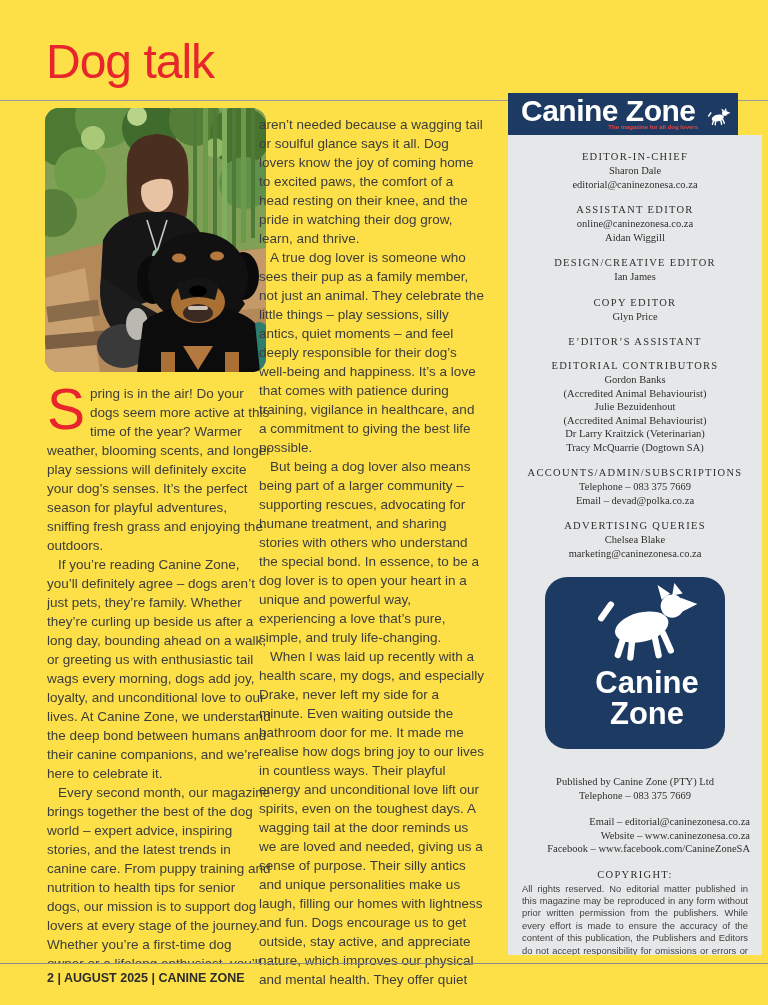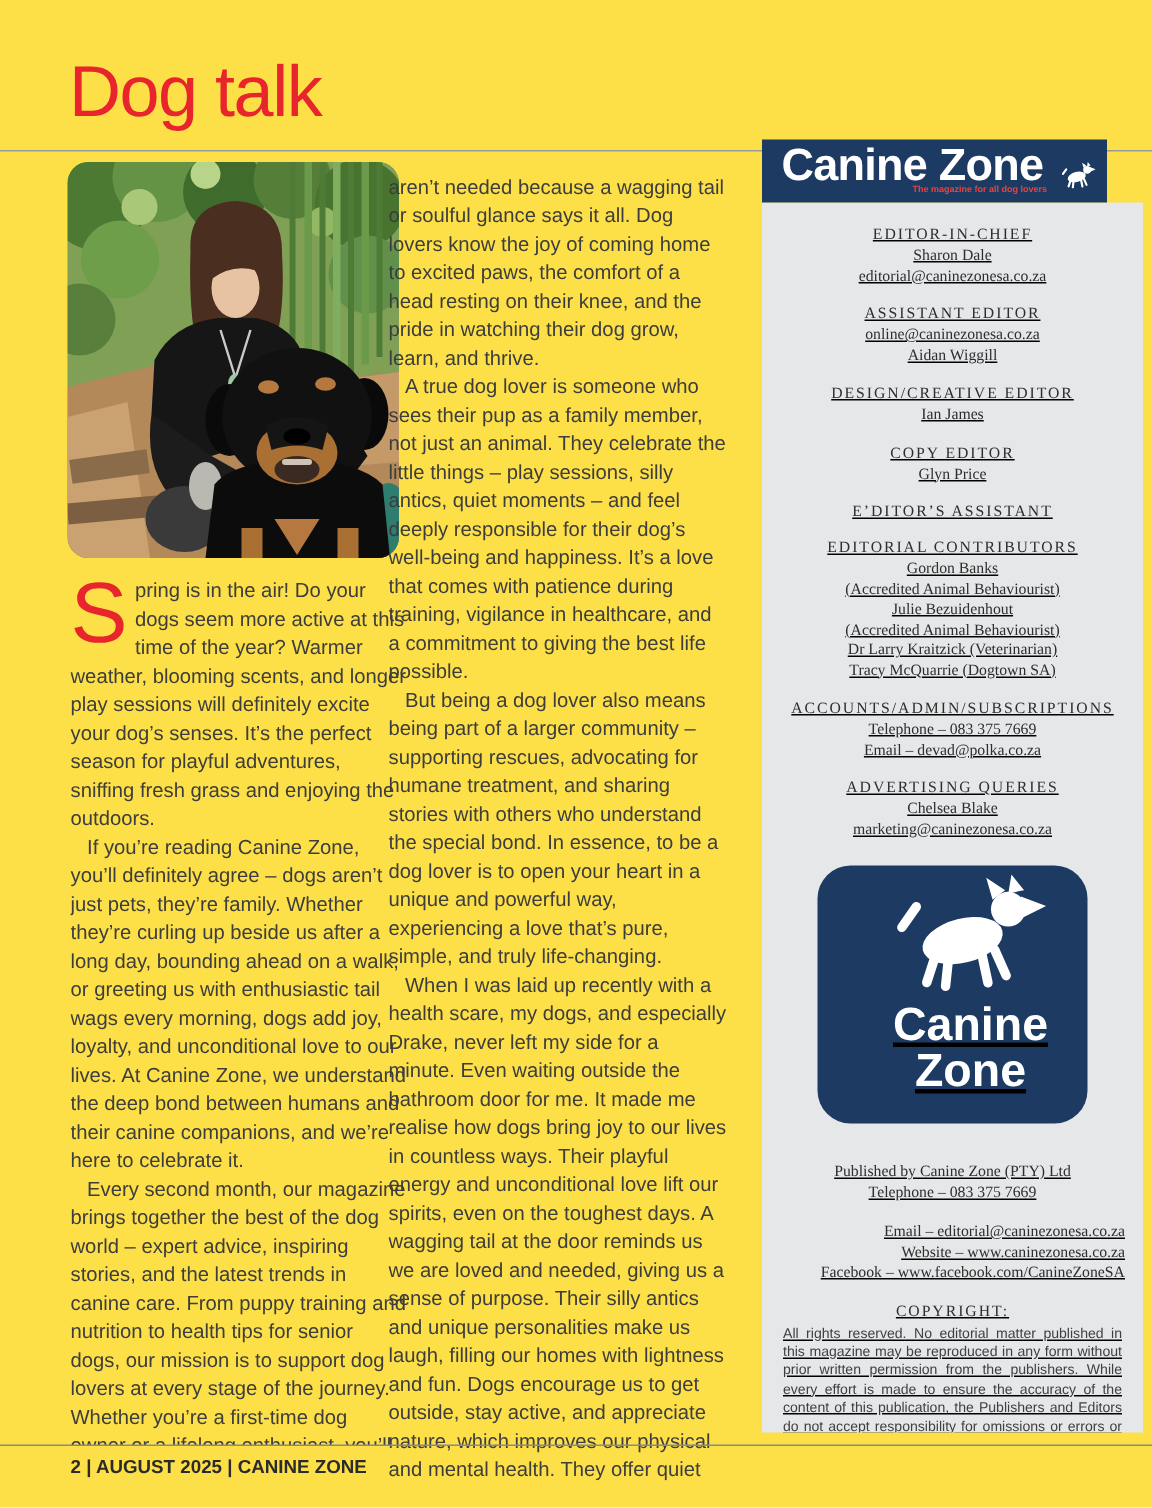--- a/index.html
+++ b/index.html
@@ -24,21 +24,21 @@
   .footer-rule{position:absolute;left:0;top:963px;width:768px;height:1px;background:#8a8a8a;}
   .footer{position:absolute;left:47px;top:971px;font-size:12.5px;font-weight:bold;color:#2b2b2b;}
   
   .sidebar{position:absolute;left:508px;top:93px;width:254px;}
   .mast-bar{position:relative;width:230px;height:42px;background:#1d3a63;}
   .mast-title{position:absolute;left:13px;top:1px;color:#fff;font-size:30px;font-weight:bold;
               letter-spacing:-0.5px;}
   .mast-tagline{position:absolute;right:40px;bottom:5px;color:#e8443f;font-size:6px;font-weight:bold;}
   .mast-dog{position:absolute;right:7px;bottom:8px;width:24px;height:19px;}
   .panel{width:254px;height:820px;background:#e6e7e8;box-sizing:border-box;
-         padding:16px 12px 0 12px;text-align:center;overflow:hidden;text-decoration:underline;}
+         padding:16px 12px 0 12px;text-align:center;overflow:hidden;}
   .mh-sec{margin-bottom:13px;}
   .mh-head{font-family:"Liberation Serif",serif;font-size:10.5px;letter-spacing:1.3px;
            color:#2e2e2e;margin-bottom:2px;}
   .mh-line{font-family:"Liberation Serif",serif;font-size:10.5px;line-height:13.5px;color:#2e2e2e;}
   .logo-box{width:180px;height:172px;margin:17px auto 0 auto;background:#1d3a63;border-radius:22px;
             display:flex;flex-direction:column;align-items:center;justify-content:flex-start;
             padding-top:6px;box-sizing:border-box;padding-left:24px;}
   .logo-box svg{width:122px;height:84px;}
   .logo-word{color:#fff;font-weight:bold;font-size:31px;line-height:31px;letter-spacing:0;}
   .pub{margin-top:26px;}

